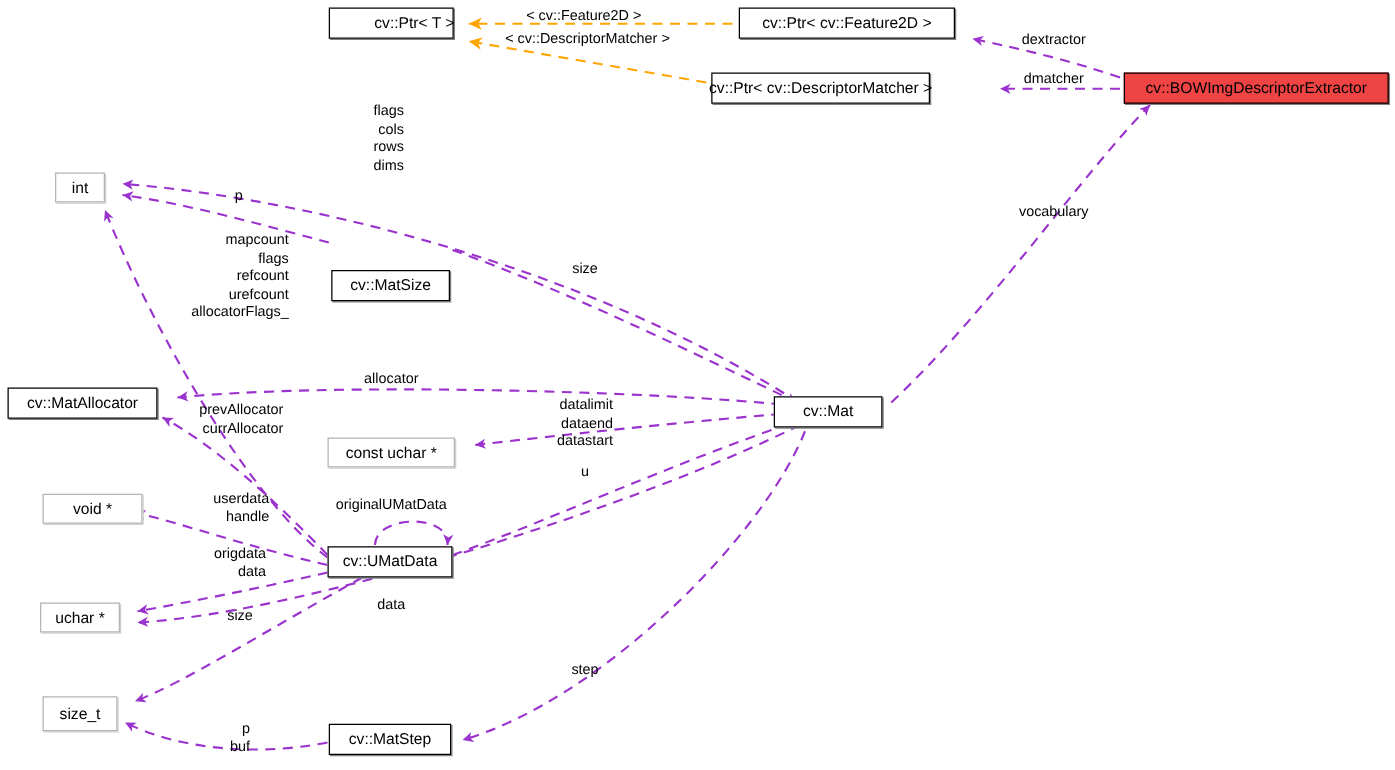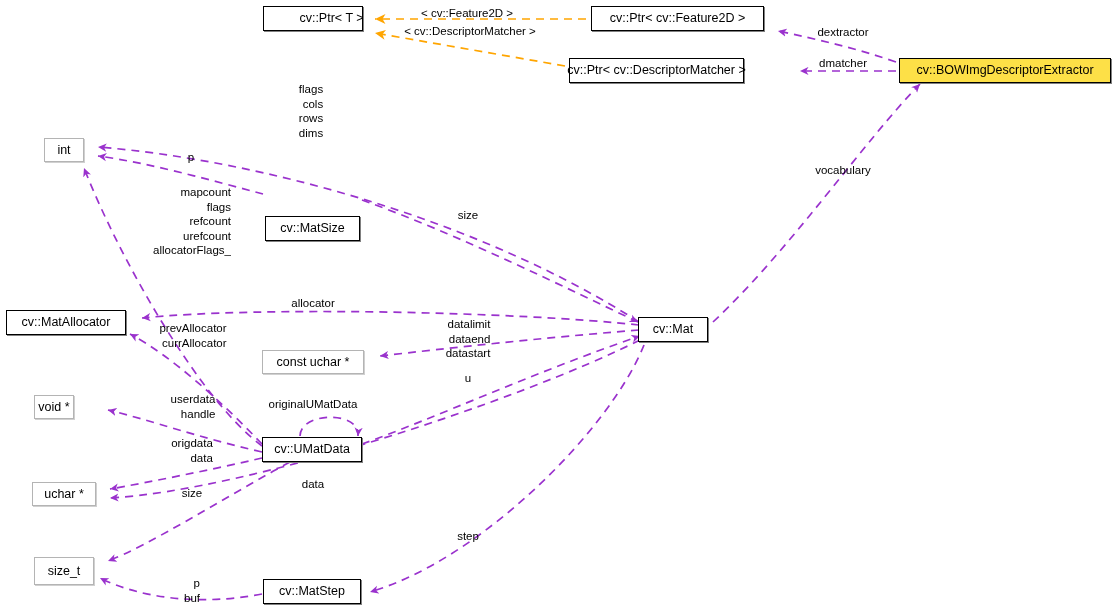--- a/index.html
+++ b/index.html
@@ -39,21 +39,21 @@
   .node.cls {
     border: 1px solid #000000;
     box-shadow: 1px 1px 0 0 #808080;
   }
   .node.prim {
     border: 1px solid #b4b4b4;
     box-shadow: 1px 1px 0 0 #d0d0d0;
   }
   .node.focus {
     border: 1px solid #000000;
-    background: #fde047;
+    background: #ef4444;
     box-shadow: 1px 1px 0 0 #808080;
   }
   .elabel {
     position: absolute;
     font-size: 11.5px;
     color: #000000;
     line-height: 14.6px;
     white-space: pre;
     text-align: right;
     transform: translateX(-50%);
@@ -122,27 +122,27 @@
       </div>
       <div class="node prim" style="left: 44px; top: 138px; width: 40px; height: 24px;">
         <span>int</span>
       </div>
       <div class="node cls" style="left: 265px; top: 183px; width: 95px; height: 25px; margin-top: 33px;">
         <span>cv::MatSize</span>
       </div>
       <div class="node cls" style="left: 6px; top: 310px; width: 120px; height: 25px;">
         <span>cv::MatAllocator</span>
       </div>
-      <div class="node cls" style="left: 638px; top: 317px; width: 70px; height: 25px;">
+      <div class="node cls" style="left: 619px; top: 317px; width: 87px; height: 25px;">
         <span>cv::Mat</span>
       </div>
       <div class="node prim" style="left: 262px; top: 350px; width: 102px; height: 24px; text-align: center;">
         <span>const uchar *</span>
       </div>
-      <div class="node prim" style="left: 34px; top: 395px; width: 40px; height: 24px;">
+      <div class="node prim" style="left: 34px; top: 395px; width: 80px; height: 24px;">
         <span>void *</span>
       </div>
       <div class="node cls" style="left: 262px; top: 437px; width: 100px; height: 25px;">
         <span>cv::UMatData</span>
       </div>
       <div class="node prim" style="left: 32px; top: 482px; width: 64px; height: 24px;">
         <span>uchar *</span>
       </div>
       <div class="node prim" style="left: 34px; top: 557px; width: 60px; height: 28px;">
         <span>size_t</span>

